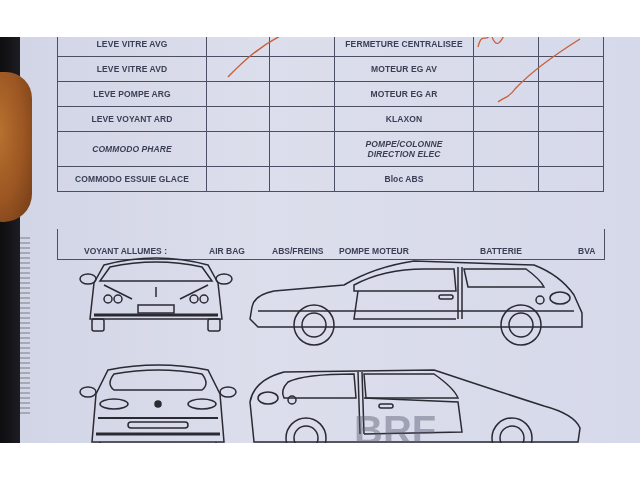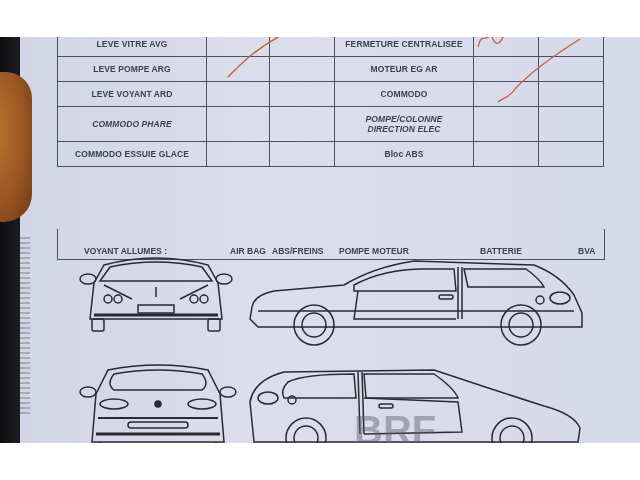--- a/index.html
+++ b/index.html
@@ -39,32 +39,40 @@
     <tbody>
         <tr>
       <td class="lbl">LEVE VITRE AVG</td>
       <td class="c1"></td>
       <td class="c2"></td>
       <td class="mid">FERMETURE CENTRALISEE</td>
       <td class="c3"></td>
       <td class="c4"></td>
     </tr>
     <tr>
+      <td class="lbl">LEVE VITRE AVD</td>
+      <td class="c1"></td>
+      <td class="c2"></td>
+      <td class="mid">MOTEUR EG AV</td>
+      <td class="c3"></td>
+      <td class="c4"></td>
+    </tr>
+    <tr>
       <td class="lbl">LEVE POMPE ARG</td>
       <td class="c1"></td>
       <td class="c2"></td>
       <td class="mid">MOTEUR EG AR</td>
       <td class="c3"></td>
       <td class="c4"></td>
     </tr>
     <tr>
       <td class="lbl">LEVE VOYANT ARD</td>
       <td class="c1"></td>
       <td class="c2"></td>
-      <td class="mid">COMMODO</td>
+      <td class="mid">KLAXON</td>
       <td class="c3"></td>
       <td class="c4"></td>
     </tr>
     <tr class="tall">
       <td class="lbl">COMMODO PHARE</td>
       <td class="c1"></td>
       <td class="c2"></td>
       <td class="mid">
         <div>POMPE/COLONNE</div>
         <div>DIRECTION ELEC</div>
@@ -78,21 +86,21 @@
       <td class="c2"></td>
       <td class="mid">Bloc ABS</td>
       <td class="c3"></td>
       <td class="c4"></td>
     </tr>
   </tbody>
     </table>
 
   <div class="voyant">
     <span style="left:26px">VOYANT ALLUMES :</span>
-    <span style="left:172px">AIR BAG</span>
+    <span style="left:151px">AIR BAG</span>
     <span style="left:214px">ABS/FREINS</span>
     <span style="left:281px">POMPE MOTEUR</span>
     <span style="left:422px">BATTERIE</span>
     <span style="left:520px">BVA</span>
   </div>
 
   <svg class="pen" width="640" height="406">
     <path d="M228 40 C 240 28, 255 12, 282 -2" stroke="#c8603a" stroke-width="1.4" fill="none"></path>
     <path d="M478 10 C 482 -6, 486 6, 490 -2 M492 0 C 496 10, 500 8, 505 -4" stroke="#c8603a" stroke-width="1.3" fill="none"></path>
     <path d="M498 65 C 505 60, 510 60, 515 52 C 530 36, 548 22, 580 2" stroke="#c8603a" stroke-width="1.4" fill="none"></path>

